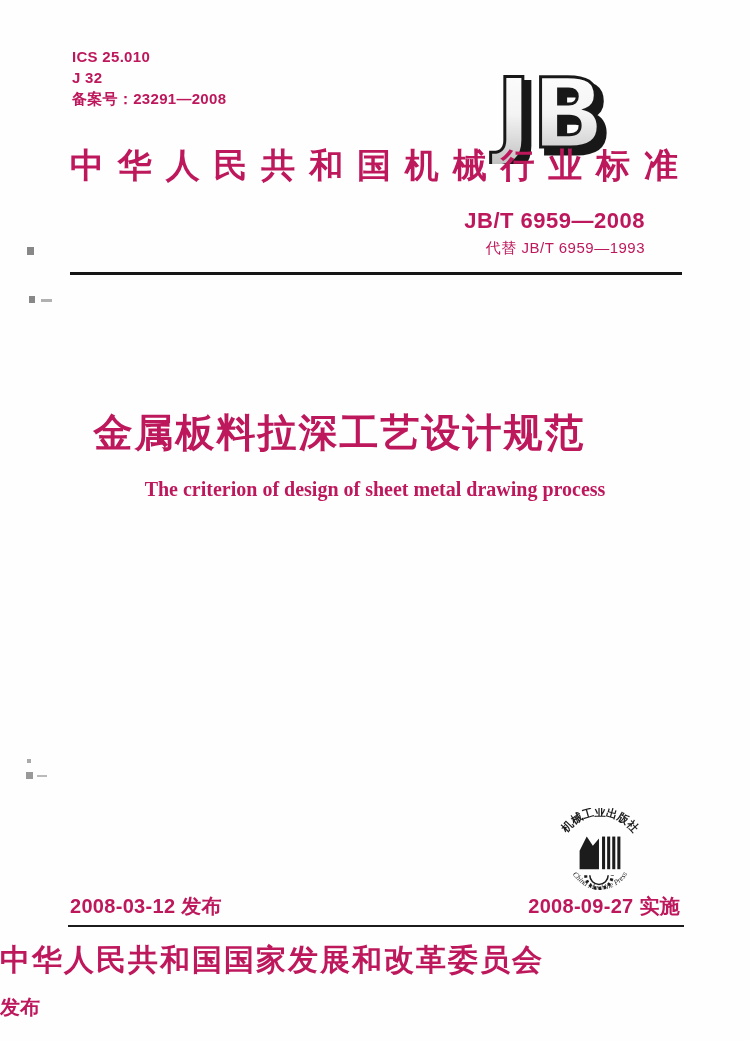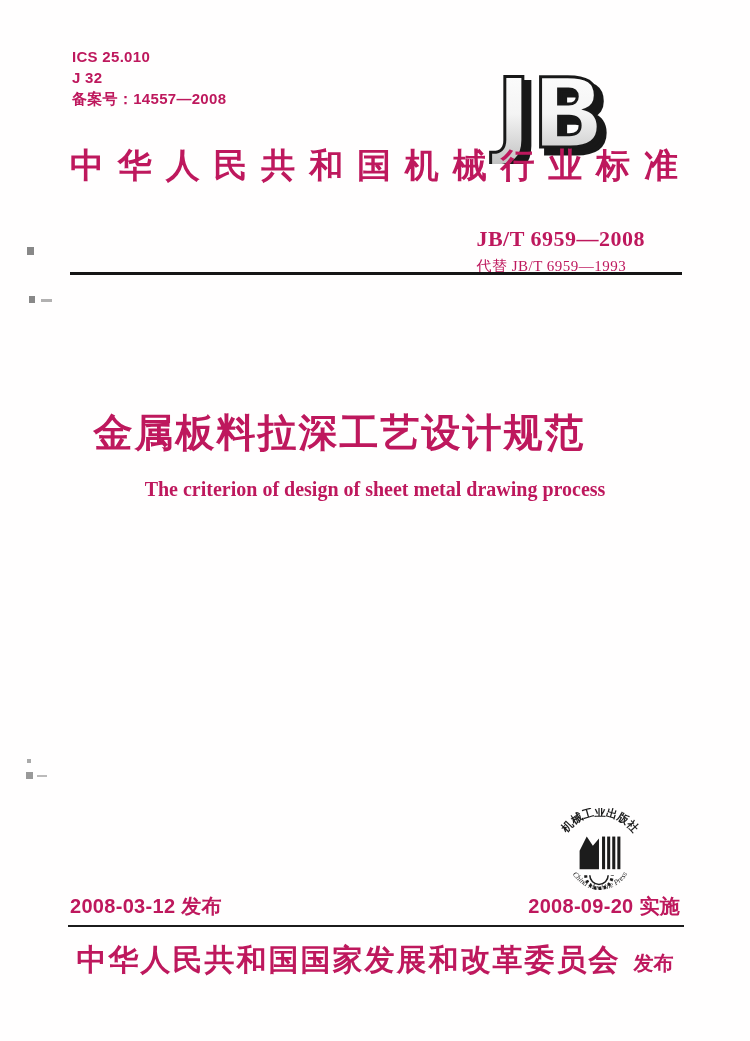--- a/index.html
+++ b/index.html
@@ -16,21 +16,21 @@
   .meta-block{position:absolute;left:72px;top:46px;font-size:15px;font-weight:600;line-height:21px;letter-spacing:.3px;}
   
   .jb-logo{position:absolute;left:488px;top:59px;}
   
   .std-type{
     position:absolute;left:70px;top:144px;width:608px;
     display:flex;justify-content:space-between;
     font-size:34px;font-weight:600;line-height:42px;
   }
   
-  .std-num-block{position:absolute;right:105px;top:226px;font-family:Liberation Serif, serif;}
+  .std-num-block{position:absolute;right:105px;top:208px;text-align:right;}
   .std-code{font-size:22px;font-weight:700;letter-spacing:.5px;}
   .std-replaces{font-size:15px;font-weight:500;margin-top:5px;letter-spacing:.5px;}
   .rule-top{position:absolute;left:70px;top:272px;width:612px;height:3px;background:#151515;}
   
   .title-zh{
     position:absolute;left:0;top:406px;width:679px;text-align:center;
     font-size:39px;font-weight:700;letter-spacing:2px;
   }
   .title-en{
     position:absolute;left:0;top:478px;width:750px;text-align:center;
@@ -42,42 +42,42 @@
   
   .dates-row{
     position:absolute;left:70px;top:893px;width:610px;
     display:flex;justify-content:space-between;
     font-size:20px;font-weight:600;letter-spacing:.3px;gap:44px;
   }
   .rule-bottom{position:absolute;left:68px;top:925px;width:616px;height:2px;background:#1b1b1b;}
   
   .issuer-row{
     position:absolute;left:0;top:940px;width:750px;
-    display:flex;justify-content:center;align-items:baseline;gap:13px;
+    display:flex;justify-content:center;align-items:baseline;gap:13px;flex-direction:column;
   }
   .issuer-name{font-size:30px;font-weight:700;letter-spacing:2px;}
   .issuer-action{font-size:20px;font-weight:700;}
   
   .artifact{position:absolute;background:#555;opacity:.7;}
   .a1{left:27px;top:247px;width:7px;height:8px;}
   .a2{left:29px;top:296px;width:6px;height:7px;}
   .a3{left:41px;top:299px;width:11px;height:3px;opacity:.45;}
   .a4{left:27px;top:759px;width:4px;height:4px;opacity:.5;}
   .a5{left:26px;top:772px;width:7px;height:7px;opacity:.6;}
   .a6{left:37px;top:775px;width:10px;height:2px;opacity:.4;}
 </style>
 </head>
 <body>
 
 <div class="page">
 
   <div class="meta-block">
     <div>ICS 25.010</div>
     <div>J 32</div>
-    <div>备案号：14557—2008</div>
+    <div>备案号：23291—2008</div>
   </div>
 
   <div class="jb-logo">
     <svg width="175" height="105" viewBox="0 0 175 105">
       <defs>
         <linearGradient id="jbg" x1="0" y1="0" x2="0" y2="1">
           <stop offset="0" stop-color="#ffffff"></stop>
           <stop offset="0.5" stop-color="#f4f4f4"></stop>
           <stop offset="1" stop-color="#bcbcbc"></stop>
         </linearGradient>
@@ -137,21 +137,21 @@
       </g>
     </svg>
   </div>
 
   <div class="dates-row">
     <div>
       <span>2008-03-12</span>
       <span>发布</span>
     </div>
     <div>
-      <span>2008-09-20</span>
+      <span>2008-09-27</span>
       <span>实施</span>
     </div>
   </div>
 
   <div class="rule-bottom"></div>
 
   <div class="issuer-row">
     <span class="issuer-name">中华人民共和国国家发展和改革委员会</span>
     <span class="issuer-action">发布</span>
   </div>

